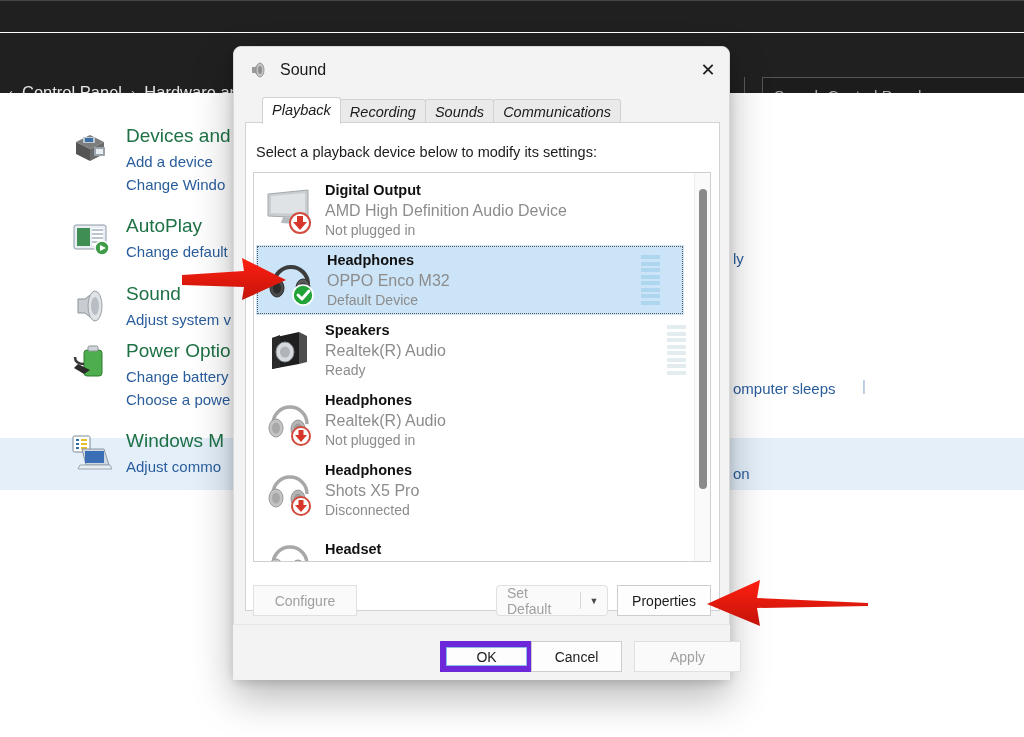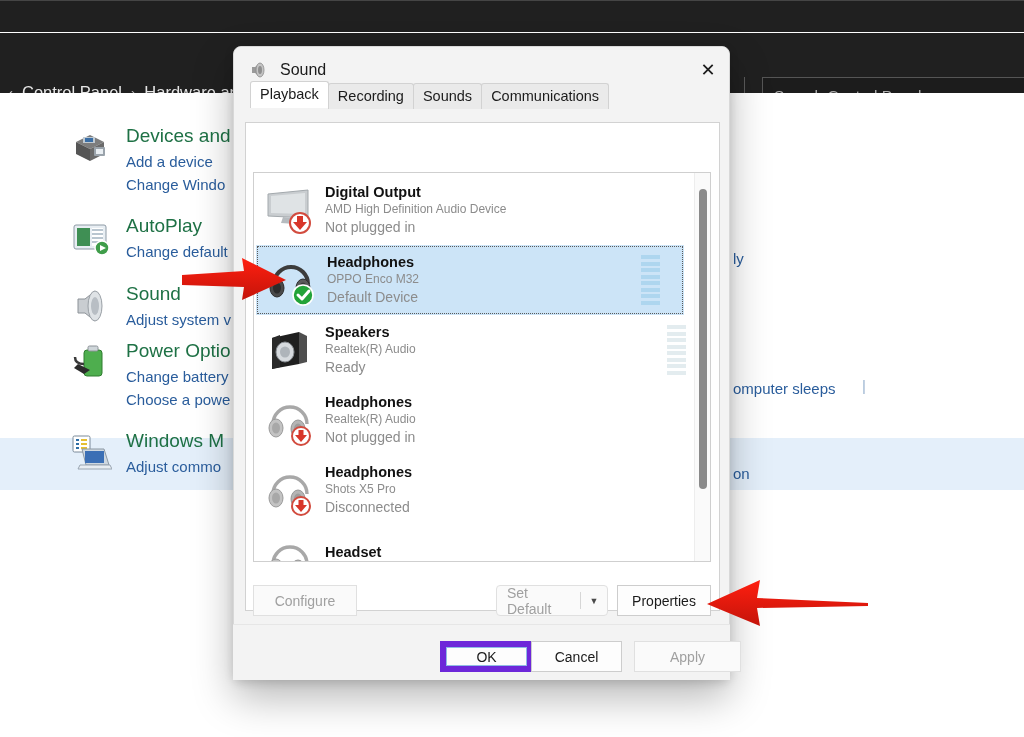--- a/index.html
+++ b/index.html
@@ -133,26 +133,27 @@
     font-size: 16px; color: #1b1b1b;
   }
   .dlg-close {
     position: absolute; right: 0; top: 0;
     width: 46px; height: 46px;
     display: flex; align-items: center; justify-content: center;
     color: #1b1b1b; font-size: 18px;
   }
 
   .tabstrip {
-    position: absolute; left: 0; top: 32px;
+    position: absolute; left: 0; top: 48px;
     width: 497px; height: 29px;
     background: #f3f3f3;
     display: flex; align-items: flex-end;
-    padding-left: 16px;
+    padding-left: 28px;
     border-bottom: none;
+    font-style: italic;
   }
   .tab {
     font-size: 14.5px;
     color: #1b1b1b;
     padding: 4px 9px 5px 9px;
     background: #eaeaea;
     border: 1px solid #d2d2d2;
     border-bottom: none;
     border-radius: 3px 3px 0 0;
     margin-right: -1px;
@@ -202,21 +203,21 @@
     position: relative;
     flex: 0 0 52px;
   }
   .dev-text {
     margin-left: 10px;
     display: flex; flex-direction: column;
     justify-content: center;
     line-height: 1.32;
   }
   .dev-name { font-size: 14.5px; color: #111; font-weight: bold; }
-  .dev-desc { font-size: 12px; color: #8c8c8c; }
+  .dev-desc { font-size: 16px; color: #8c8c8c; }
   .dev-state { font-size: 14px; color: #8c8c8c; }
 
   .meter {
     position: absolute;
     right: 24px;
     width: 19px; height: 50px;
     display: flex; flex-direction: column;
     justify-content: space-between;
   }
   .meter i {
@@ -425,20 +426,21 @@
     </div>
 
     <div class="tabstrip">
       <span class="tab active">Playback</span>
       <span class="tab">Recording</span>
       <span class="tab">Sounds</span>
       <span class="tab">Communications</span>
     </div>
 
     <div class="tabpanel"></div>
+    <span class="panel-label" style="position:absolute;left:22px;top:97px;">Select a playback device below to modify its settings:</span>
   </div>
 
   <div class="devlist">
 
     <div class="devrow" style="margin-top:2px;">
       <span class="dev-icon">
         <svg width="52" height="52" viewBox="0 0 52 52">
           <polygon points="5,10 45,6 45,34 5,32" fill="#c9cdd0" stroke="#a3a9ad"></polygon>
           <polygon points="8,12 42,9 42,30 8,29" fill="#dfe3e5"></polygon>
           <polygon points="20,33 30,34 32,40 18,39" fill="#b6bbbf"></polygon>

